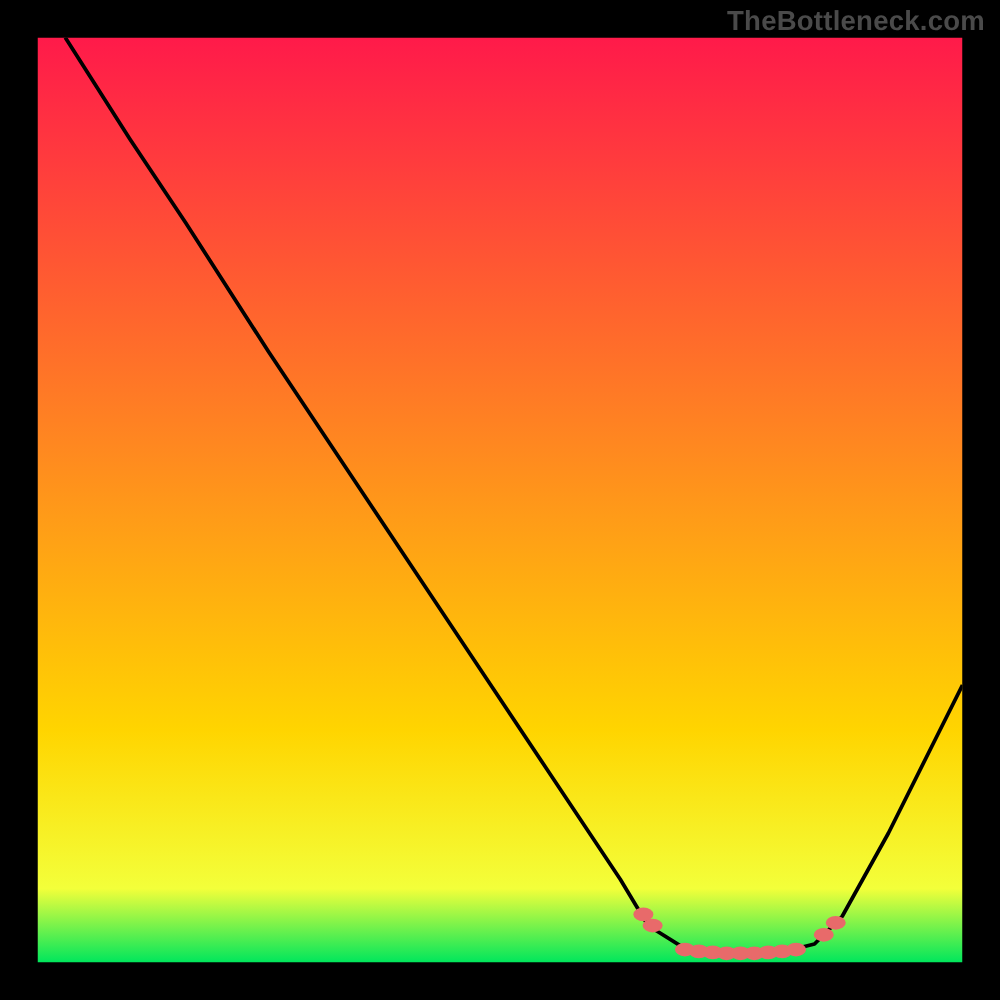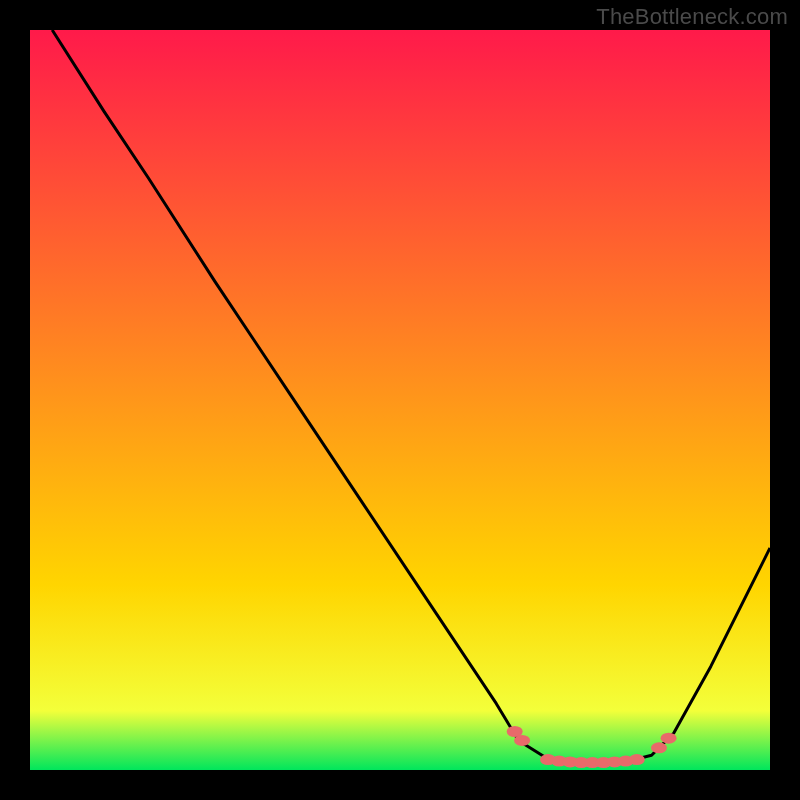--- a/index.html
+++ b/index.html
@@ -16,21 +16,21 @@
     width: 800px;
     height: 800px;
     background: #000;
   }
   .watermark {
     position: absolute;
     top: 4px;
     right: 12px;
     color: #4a4a4a;
     font-size: 22px;
-    font-weight: 400;
+    font-weight: 700;
     letter-spacing: 0.2px;
     z-index: 10;
   }
   .plot-area {
     position: absolute;
     left: 30px;
     top: 30px;
     width: 740px;
     height: 740px;
   }

